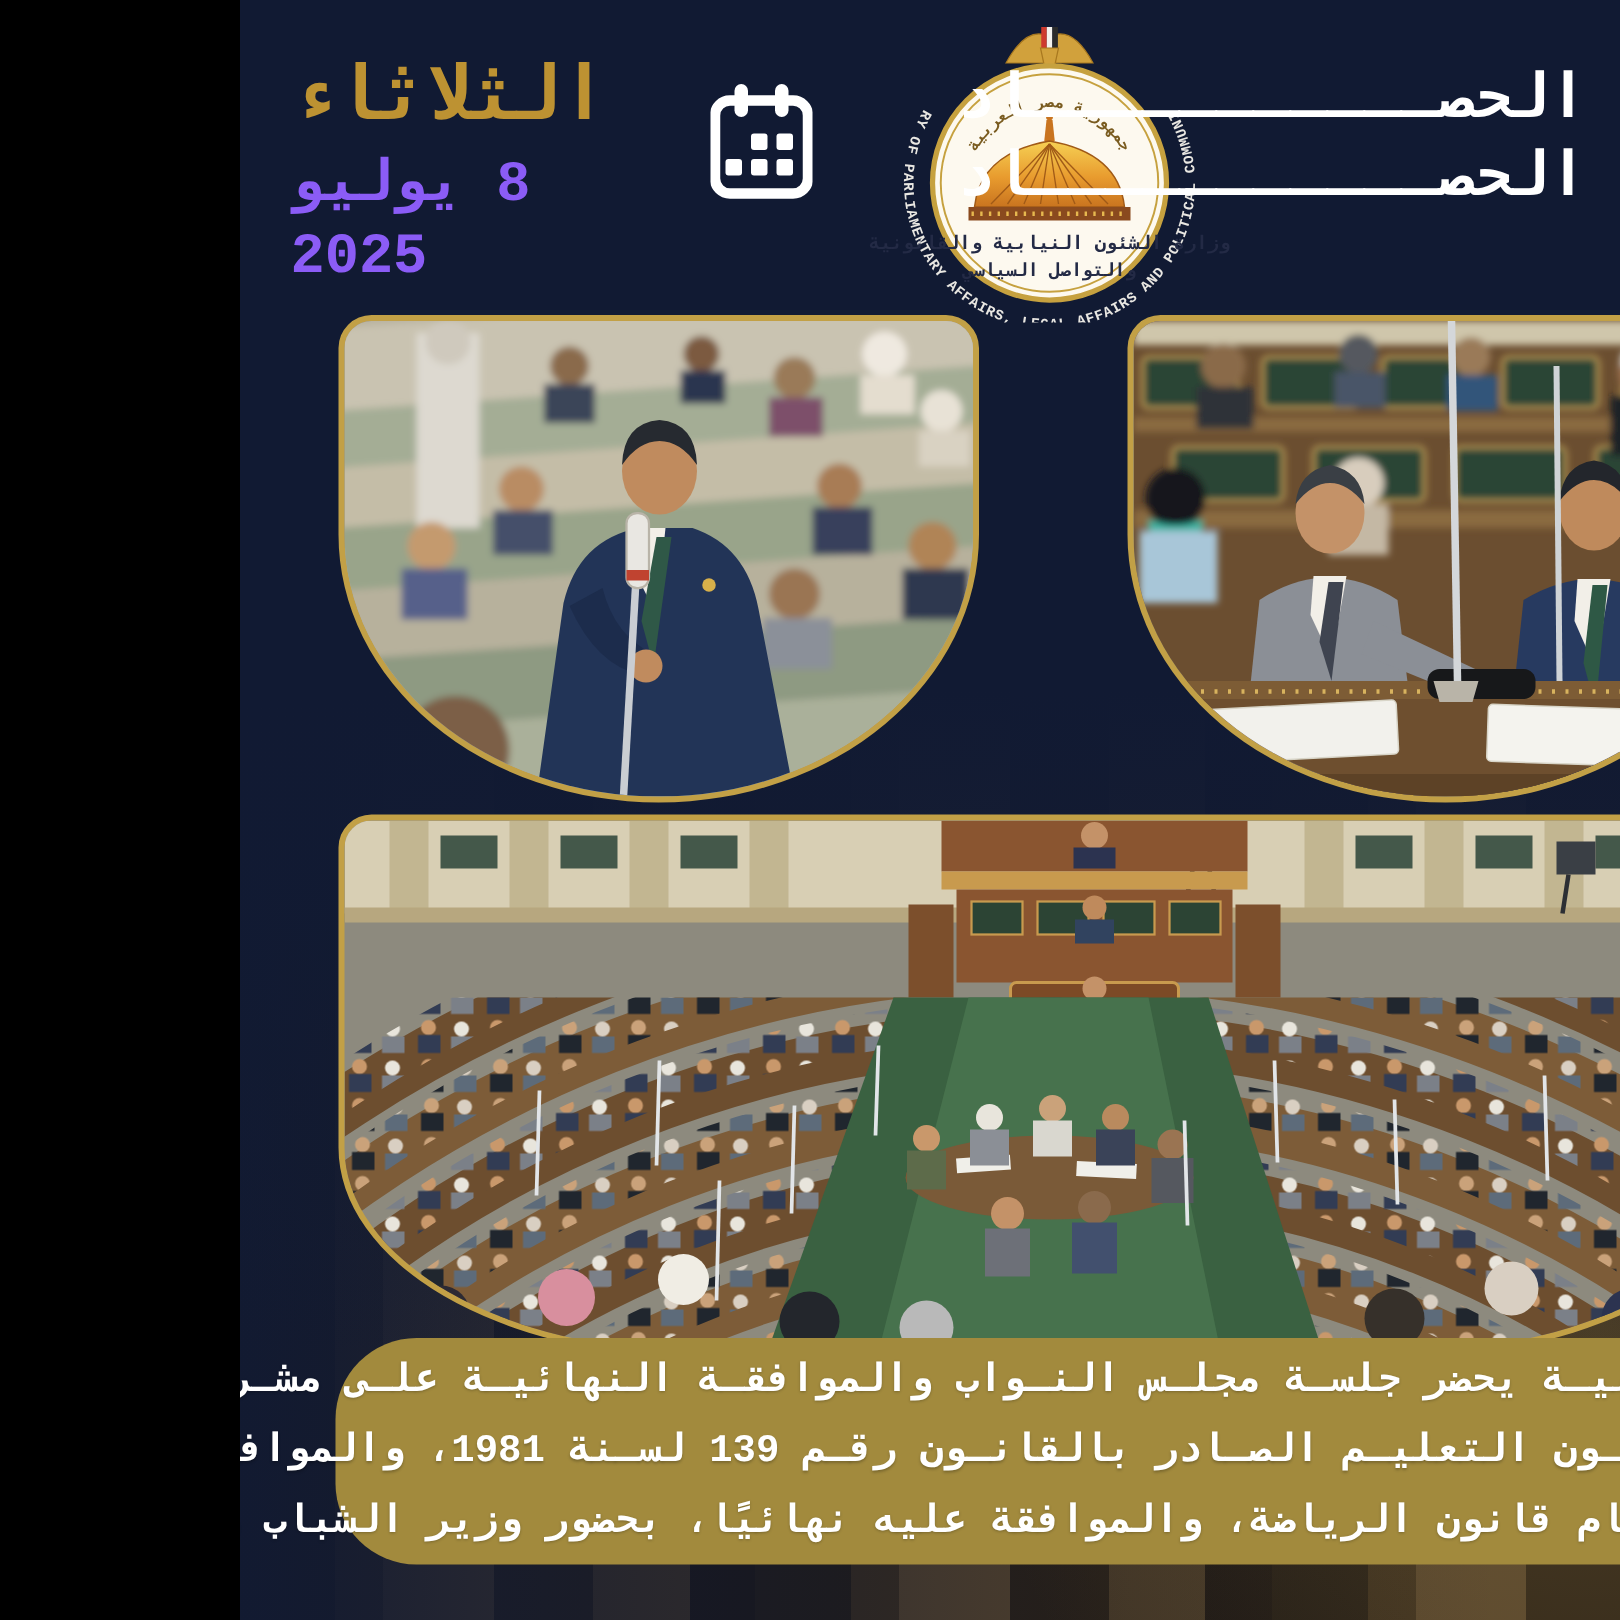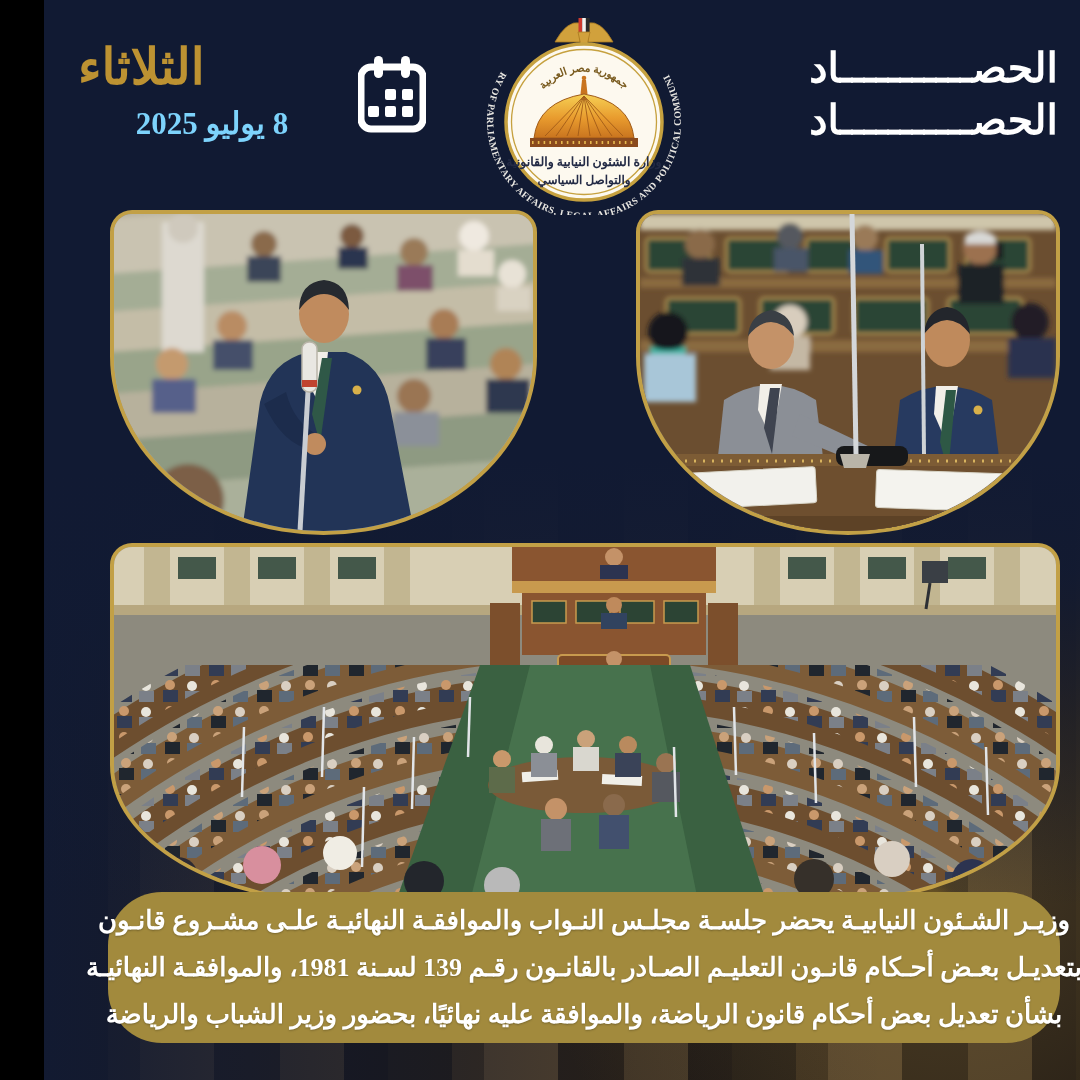--- a/index.html
+++ b/index.html
@@ -1,39 +1,39 @@
 <!DOCTYPE html>
 <html lang="ar" dir="rtl"><head>
 <meta charset="utf-8">
 <style>
   html,body{margin:0;padding:0;background:#000;}
   .canvas{
-    position:relative;width:1036px;height:1080px;overflow:hidden;
-    background:#111a33;font-family:Liberation Serif, serif;direction:rtl;
+    position:relative;width:920px;height:1080px;overflow:hidden;
+    background:#111a33;font-family:Liberation Mono, monospace;direction:rtl;
   }
   
   .bg-fade{
     position:absolute;left:0;top:460px;width:1080px;height:620px;z-index:1;
     background:
       linear-gradient(180deg,#111a33 0%,rgba(17,26,51,.92) 18%,rgba(17,26,51,.45) 42%,rgba(17,26,51,0) 72%),
       linear-gradient(90deg,rgba(17,26,51,.95) 0%,rgba(17,26,51,.55) 28%,rgba(17,26,51,.15) 55%,rgba(17,26,51,0) 78%),
       radial-gradient(circle at 84% 68%,rgba(128,108,66,.40),rgba(128,108,66,0) 42%),
       repeating-linear-gradient(90deg,
         #241c12 0 64px,#3c2e1b 64px 96px,#58452b 96px 170px,
         #2a2014 170px 236px,#4a3a24 236px 300px,#1d1610 300px 344px);
   }
   .bg-watermark{
     position:absolute;z-index:1;right:16px;top:838px;width:420px;
     font-size:88px;font-weight:bold;color:#7e6223;opacity:.75;
     filter:blur(6px);text-align:center;line-height:96px;
   }
   
   .date-block{position:absolute;z-index:2;left:34px;top:38px;width:268px;text-align:left;}
   .weekday{font-size:50px;font-weight:bold;color:#bd9232;line-height:58px;}
-  .dateline{font-size:31px;font-weight:bold;color:#7dd3fc;line-height:48px;margin-top:4px;text-align:center;}
+  .dateline{font-size:38px;font-weight:bold;color:#8b5cf6;line-height:48px;margin-top:4px;}
   .calendar{position:absolute;z-index:2;left:314px;top:56px;}
   .title-block{position:absolute;z-index:2;right:22px;top:42px;text-align:center;}
   .title-line{font-size:41px;font-weight:bold;color:#ffffff;line-height:52px;white-space:nowrap;}
   .logo{position:absolute;z-index:2;left:415px;top:10px;}
   
   .photo{position:absolute;z-index:2;border:4px solid #c2a046;overflow:hidden;background:#8d8a7e;box-sizing:border-box;}
   .photo svg{display:block;width:100%;height:100%;}
   .photo1{left:66px;top:210px;width:427px;height:325px;border-radius:22px 22px 50% 50% / 22px 22px 55% 55%;}
   .photo2{left:592px;top:210px;width:424px;height:325px;border-radius:22px 22px 50% 50% / 22px 22px 55% 55%;}
   .photo3{left:66px;top:543px;width:950px;height:362px;border-radius:22px 22px 240px 240px / 22px 22px 140px 140px;}

